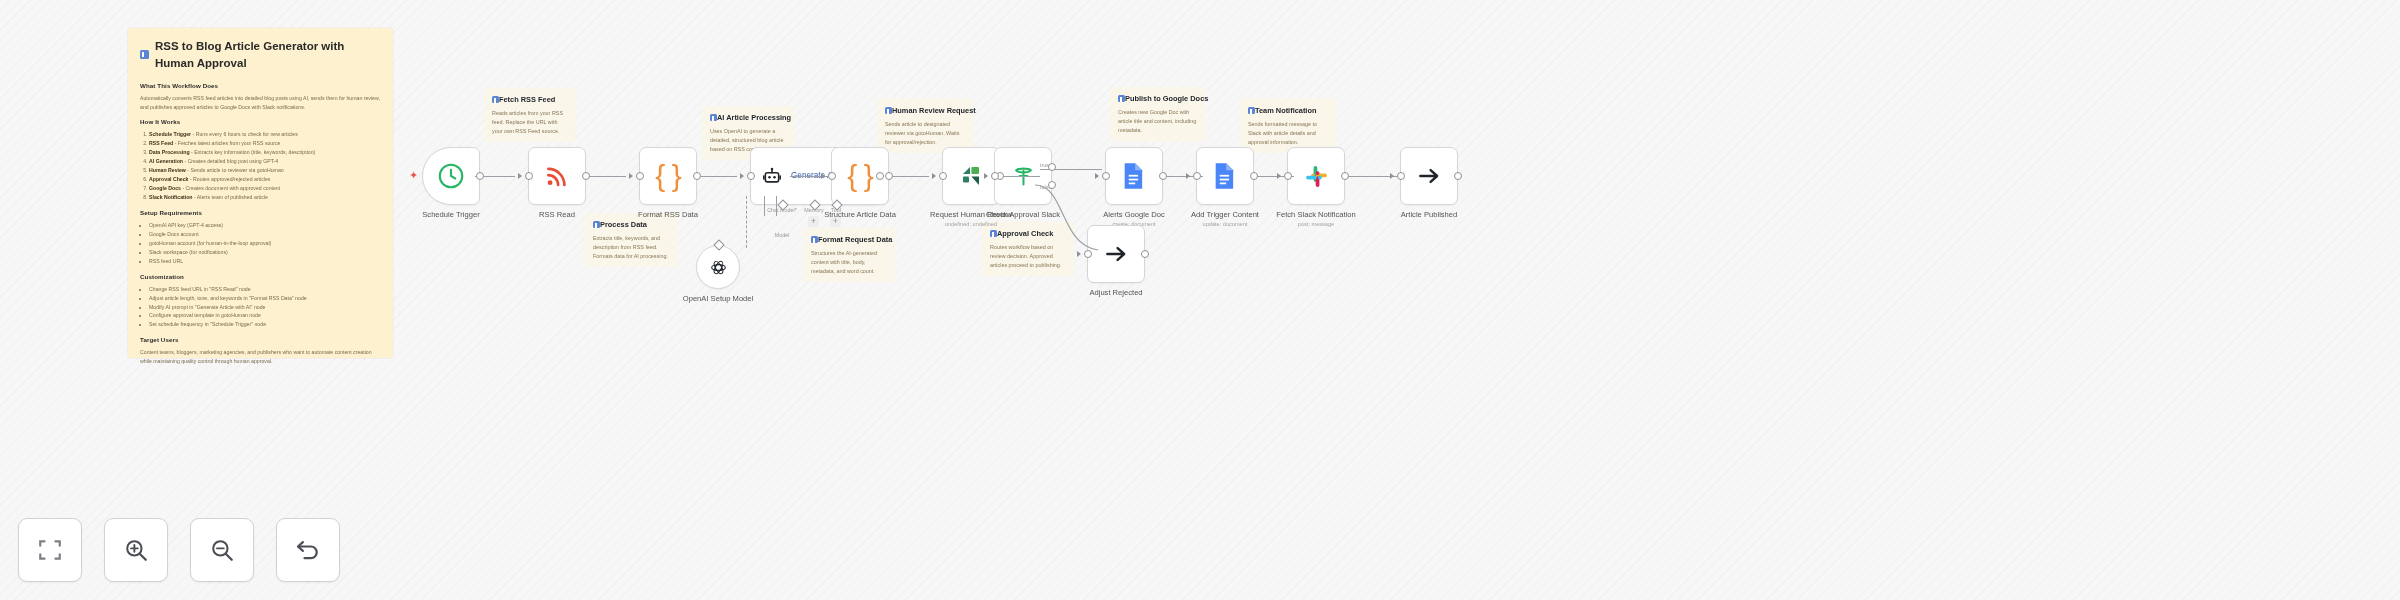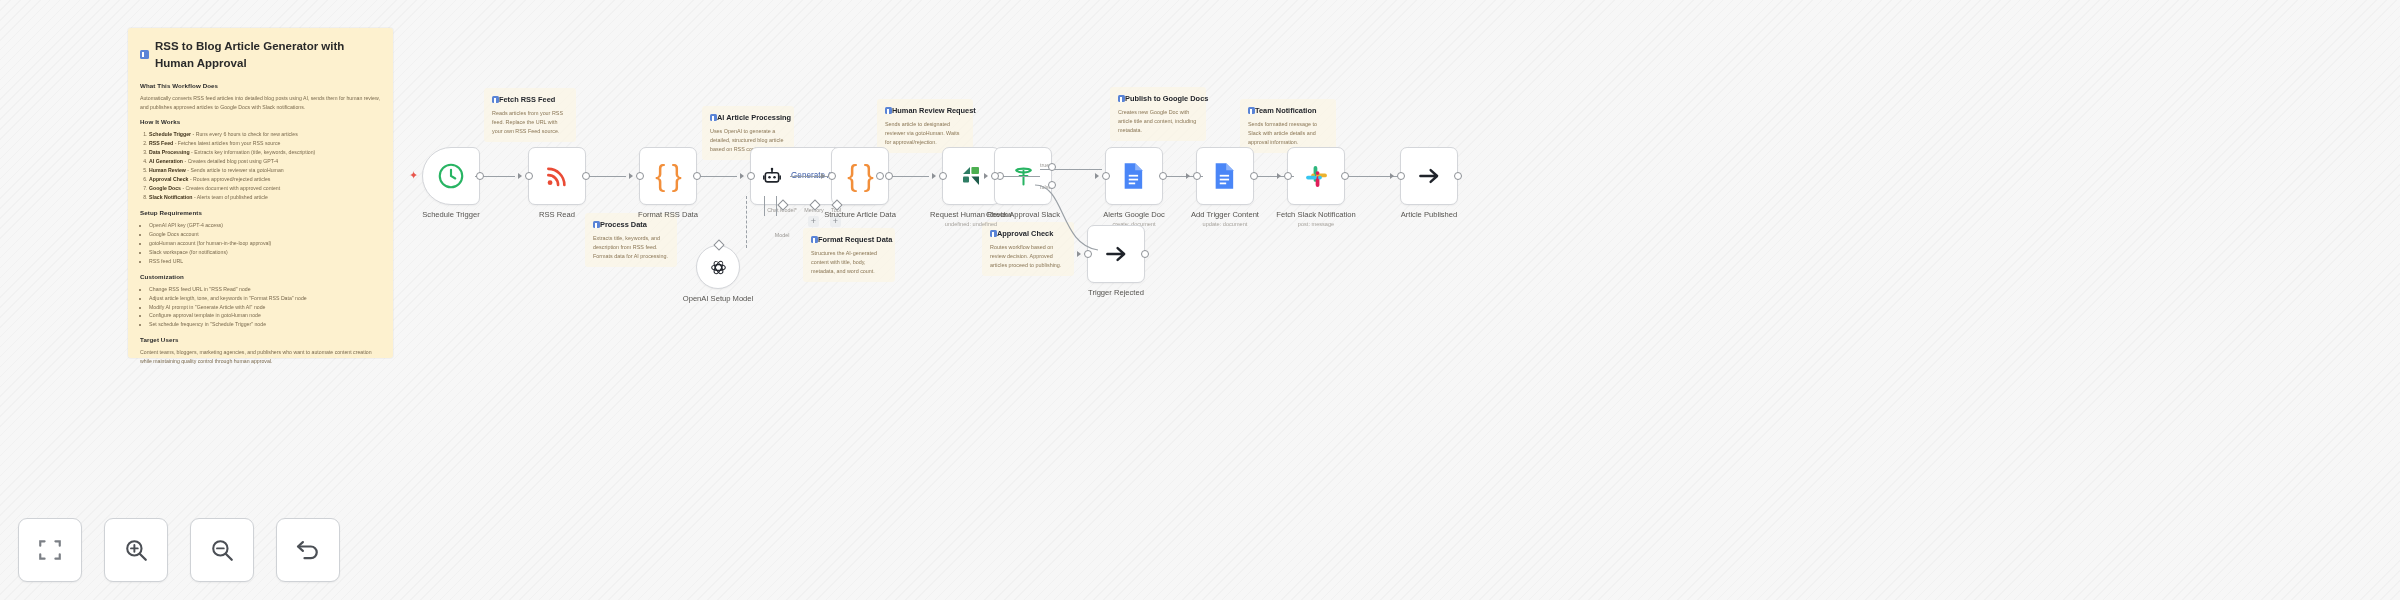--- a/index.html
+++ b/index.html
@@ -511,21 +511,21 @@
     <div class="node-sub">create: document</div>
   </div>
 
   <div class="node" style="left:1087px; top:225px;">
     <svg width="26" height="26" viewBox="0 0 24 24">
       <path d="M4 12 H19 M13.5 6.5 L19.5 12 L13.5 17.5" fill="none" stroke="#1f232a" stroke-width="2.2" stroke-linecap="round" stroke-linejoin="round"></path>
     </svg>
     <div class="arrowhead"></div>
     <div class="port in"></div>
     <div class="port out"></div>
-    <div class="node-label">Trigger Rejected</div>
+    <div class="node-label">Adjust Rejected</div>
   </div>
 
   <div class="node" style="left:1196px; top:147px;">
     <svg width="24" height="28" viewBox="0 0 20 24">
       <path d="M2 1 h9 l6 6 v16 h-15 z" fill="#4a86f7"></path>
       <path d="M11 1 l6 6 h-6 z" fill="#8db3fb"></path>
       <rect x="5.5" y="11" width="8" height="1.5" fill="#fff"></rect>
       <rect x="5.5" y="14.3" width="8" height="1.5" fill="#fff"></rect>
       <rect x="5.5" y="17.6" width="5.5" height="1.5" fill="#fff"></rect>
     </svg>

